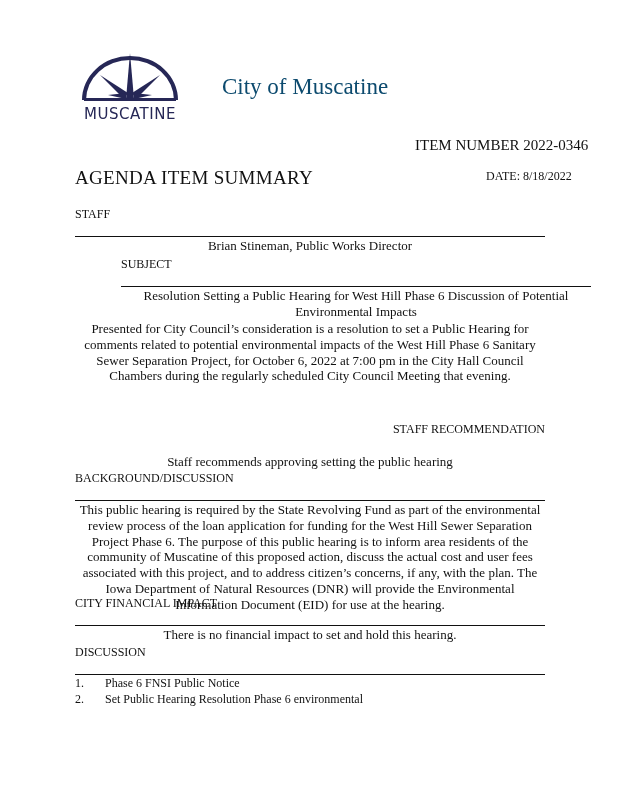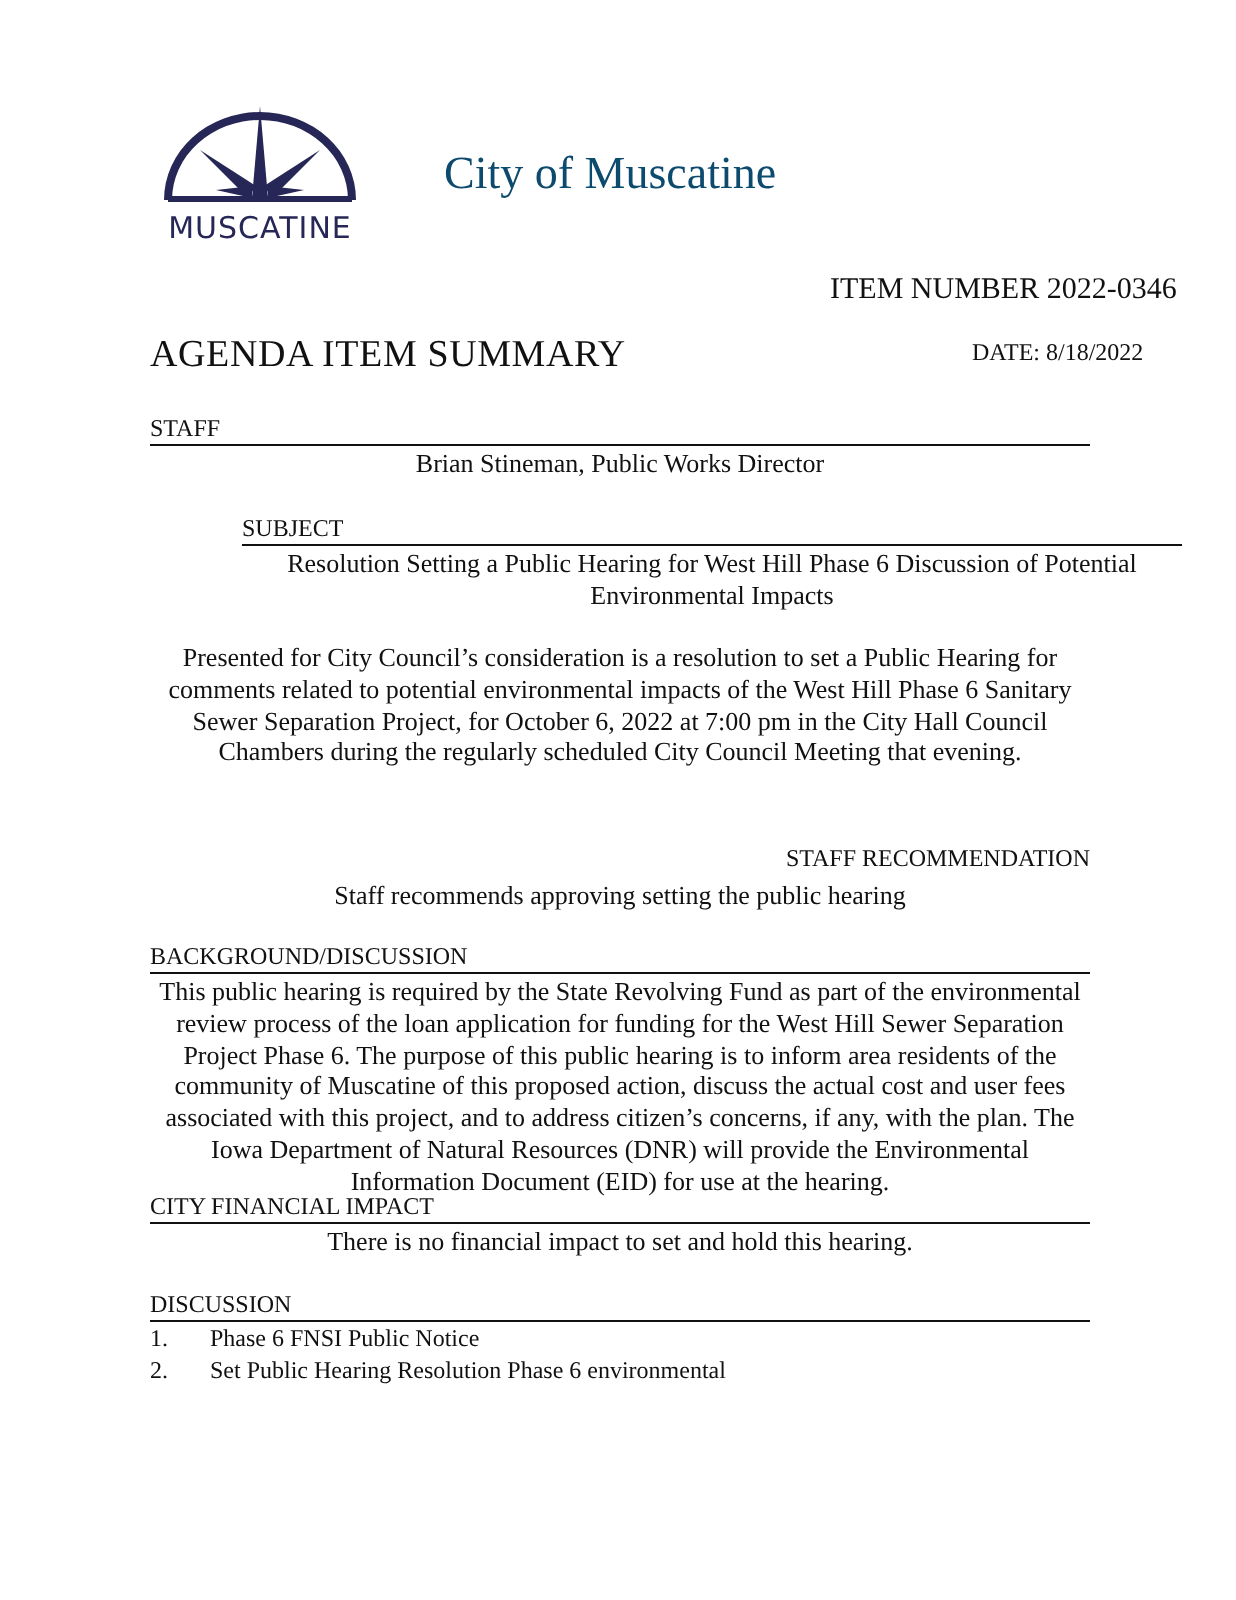--- a/index.html
+++ b/index.html
@@ -5,21 +5,21 @@
   html, body { margin:0; padding:0; background:#ffffff; }
   body { width:618px; height:800px; position:relative; overflow:hidden;
          font-family:"Liberation Serif", "DejaVu Serif", serif; color:#111; }
   .abs { position:absolute; }
   .logo { left:78px; top:53px; width:104px; height:70px; }
   .city-title { left:222px; top:74px; font-size:23px; color:#0c4a6e; white-space:nowrap; }
   .item-number { left:415px; top:137px; font-size:15px; white-space:nowrap; }
   .doc-title { left:75px; top:167px; font-size:19px; letter-spacing:0.3px; white-space:nowrap; }
   .date { left:458px; top:169px; font-size:12px; white-space:nowrap;margin-left:28px; }
   .section { position:absolute; left:75px; width:470px; }
-  .sec-head { font-size:12px; line-height:14px; padding-bottom:1px; border-bottom:1.5px solid #111; white-space:nowrap; }
+  .sec-head { font-size:12px; line-height:14px; padding-bottom:15px; border-bottom:1.5px solid #111; white-space:nowrap; }
   .sec-body { font-size:13px; line-height:15.8px; margin-top:1px;text-align:center; }
   .att-row { display:flex; font-size:12px; line-height:16px; }
   .att-num { width:30px; }
 </style>
 </head>
 <body>
 
 <div class="abs logo">
   <svg width="104" height="70" viewBox="0 0 104 70">
     <g fill="#262756">

